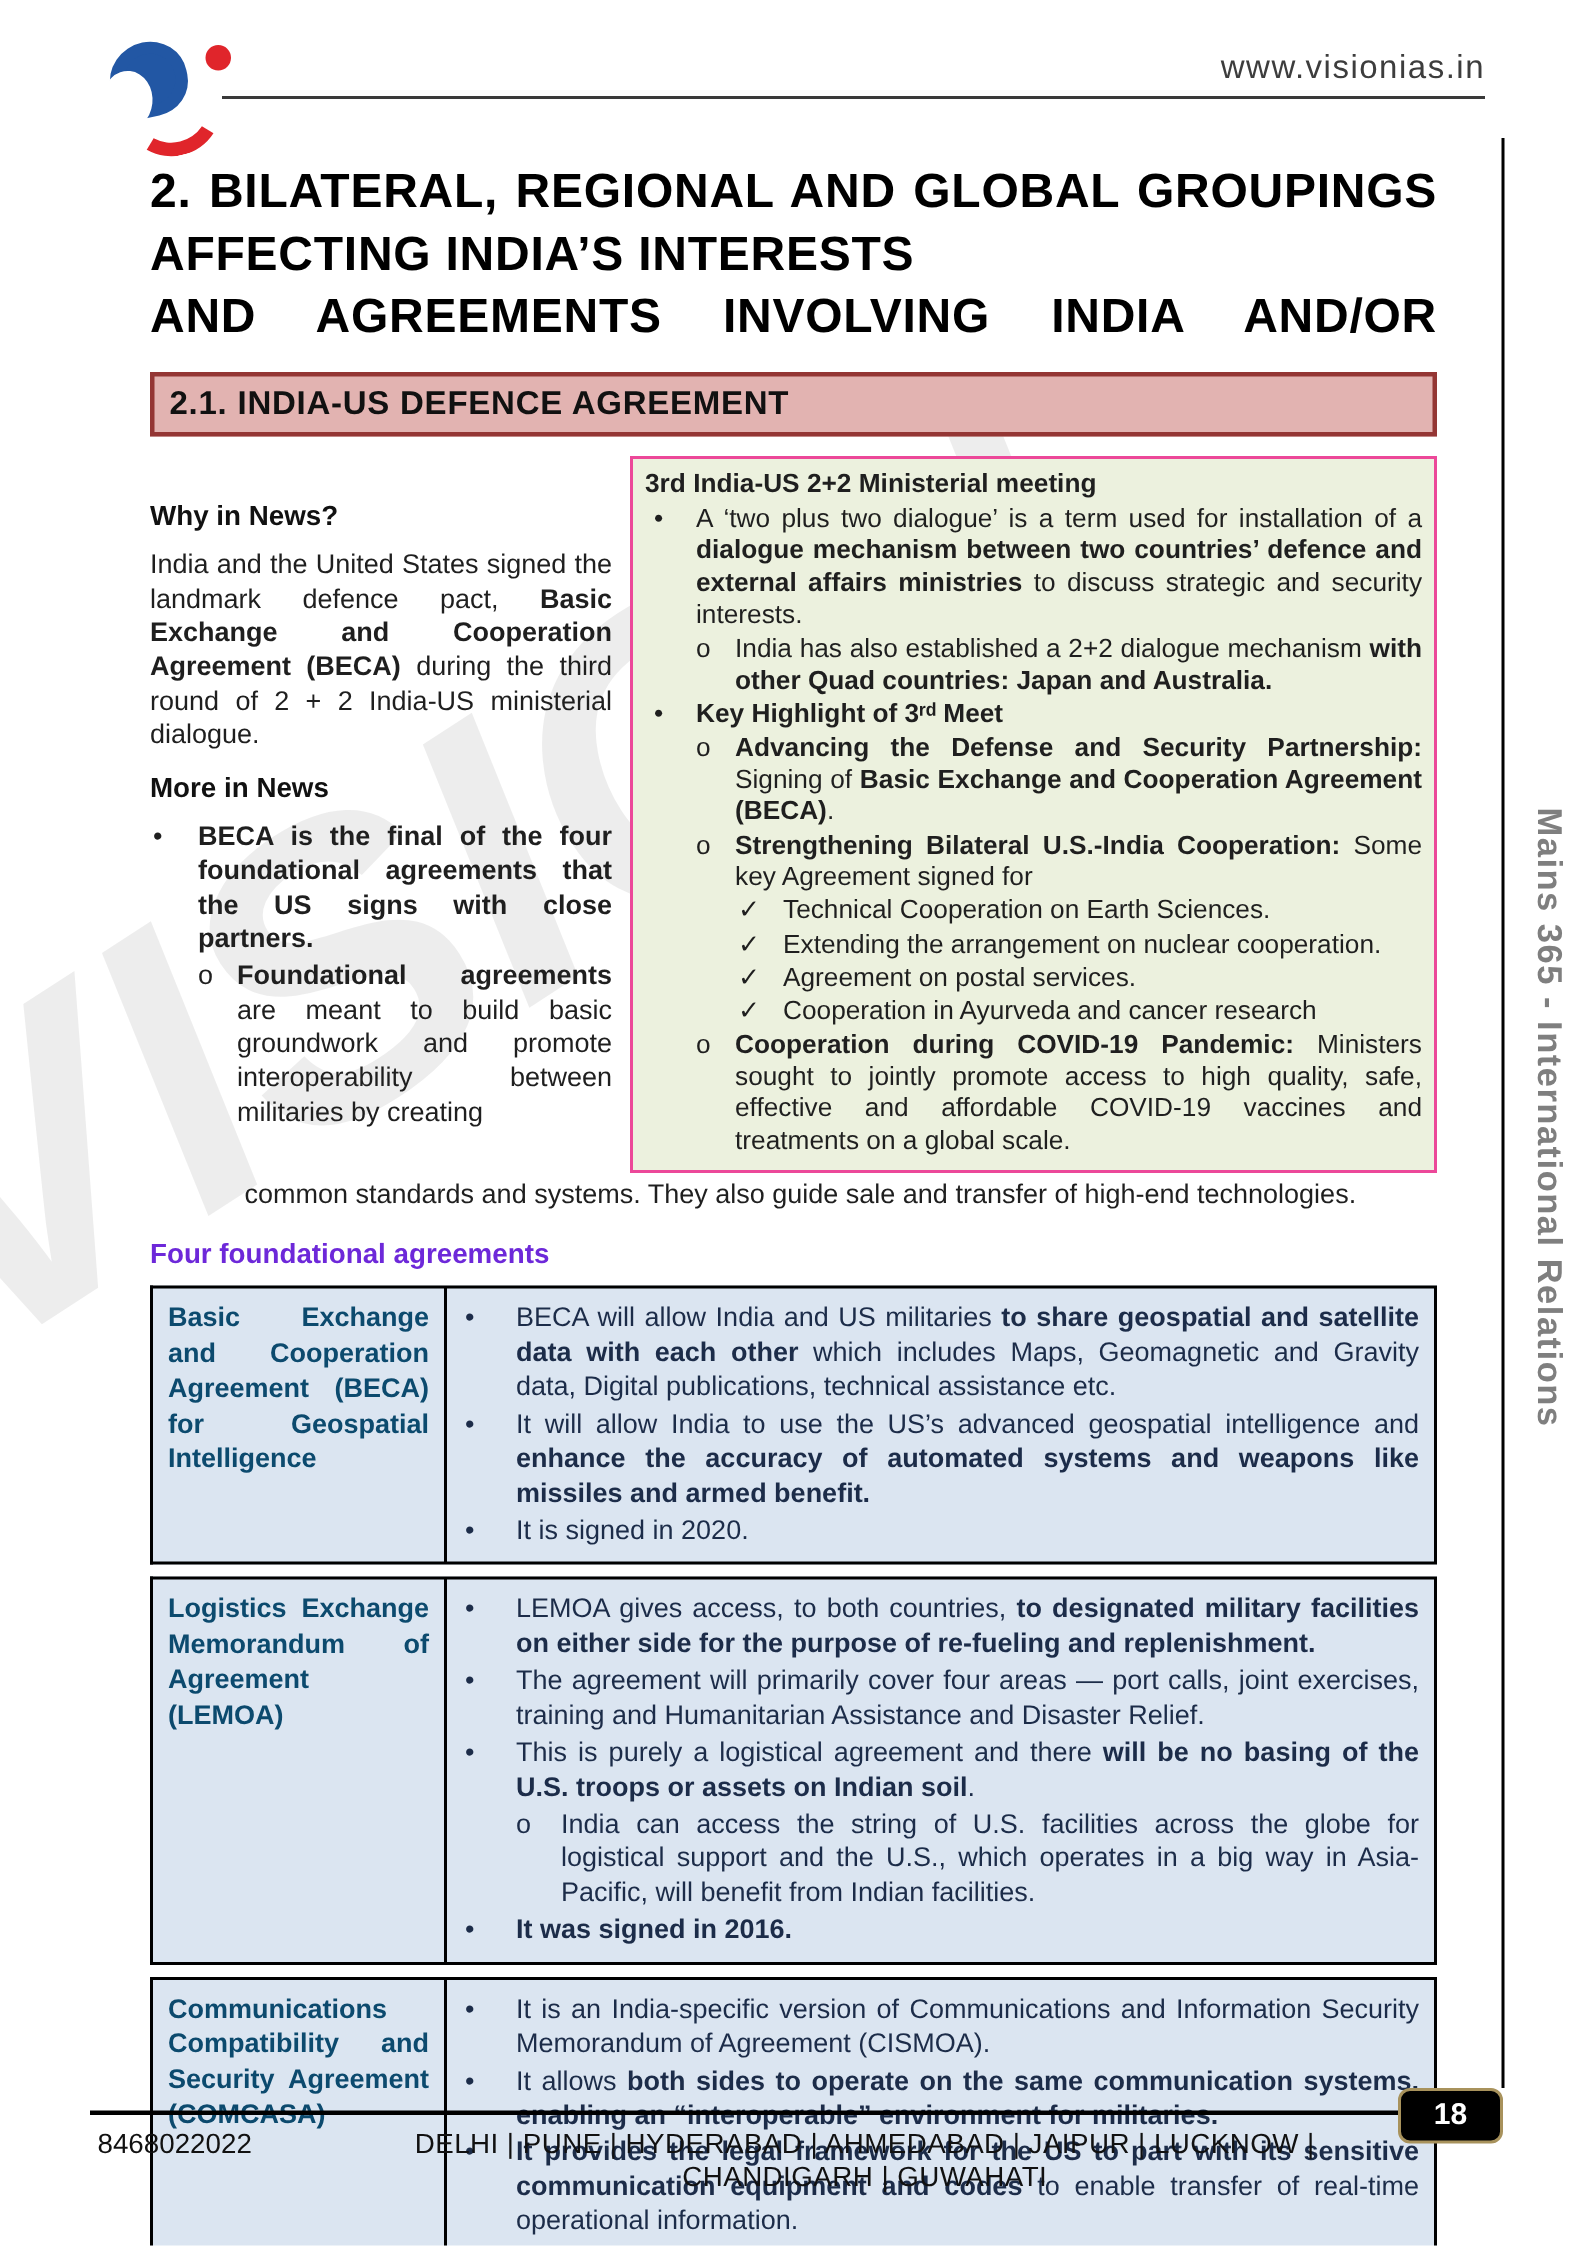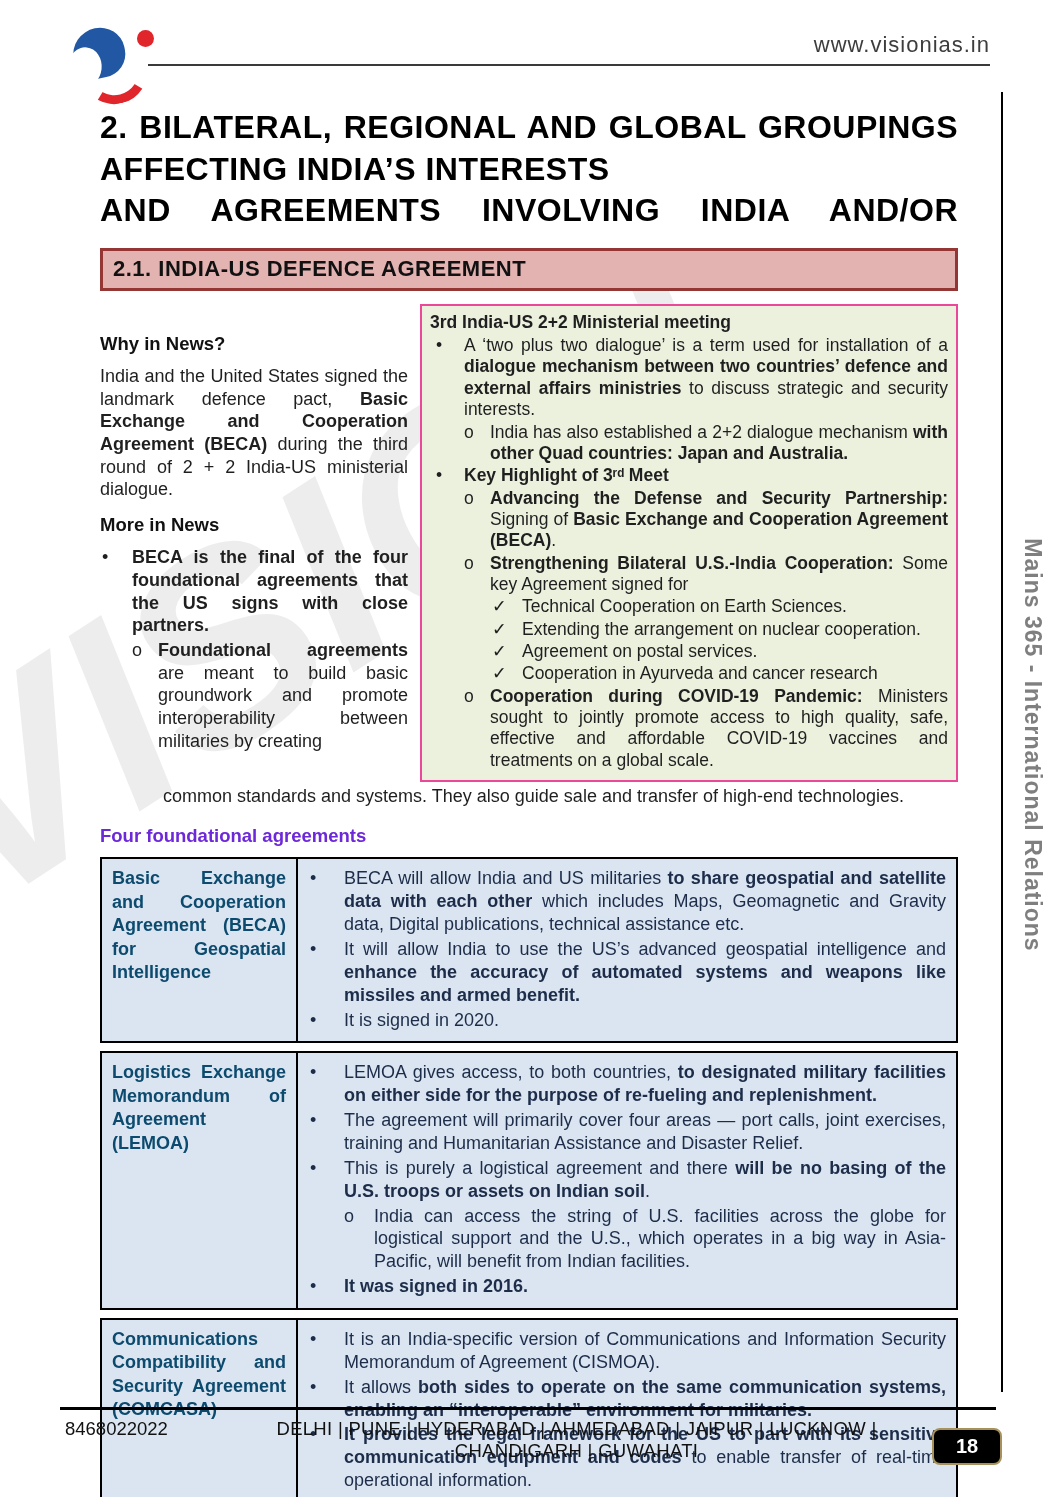--- a/index.html
+++ b/index.html
@@ -76,21 +76,21 @@
   .tcell-r .l2 .mk{width:30px;}
 
   
   .rail{position:absolute;left:1001px;top:92px;width:2px;height:1300px;background:#000;z-index:2;}
   .rail-label{position:absolute;right:12px;top:745px;transform:translateY(-50%);
     writing-mode:vertical-rl;font-size:23px;font-weight:bold;color:#7f7f7f;
     letter-spacing:1px;z-index:2;white-space:nowrap;}
 
   
   .f-rule{position:absolute;left:60px;right:62px;top:1407px;height:3px;background:#000;z-index:2;}
-  .f-badge{position:absolute;right:56px;top:1428px;width:66px;height:33px;background:#000;
+  .f-badge{position:absolute;right:56px;top:1392px;width:66px;height:33px;background:#000;
     border:2px solid #a8925c;border-radius:8px;color:#fff;font-size:20px;font-weight:bold;
     display:flex;align-items:center;justify-content:center;z-index:3;}
   .f-row{position:absolute;left:65px;right:120px;top:1418px;display:flex;
     font-size:18.5px;color:#111;z-index:2;}
   .f-phone{flex:0 0 150px;}
   .f-cities{flex:1;text-align:center;letter-spacing:.3px;}
 
   b{font-weight:bold;}
 </style>
 </head>

